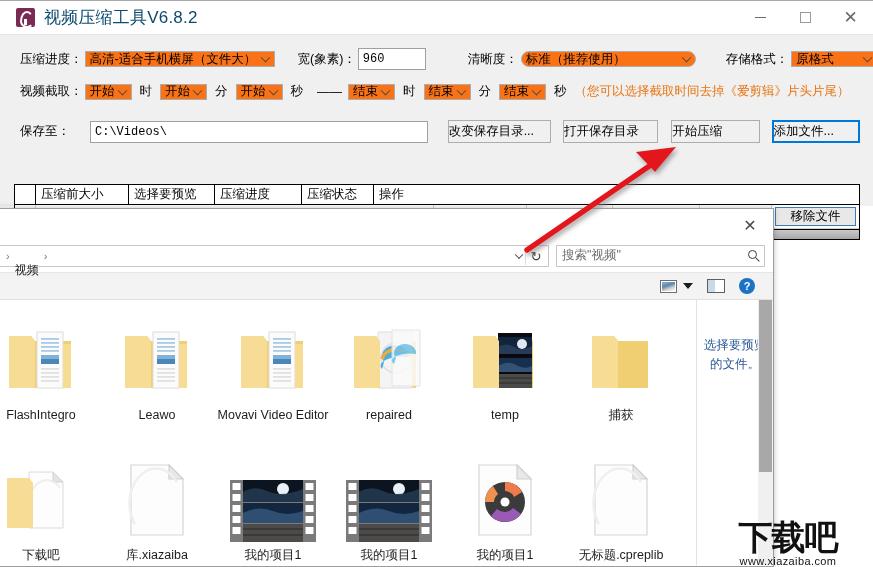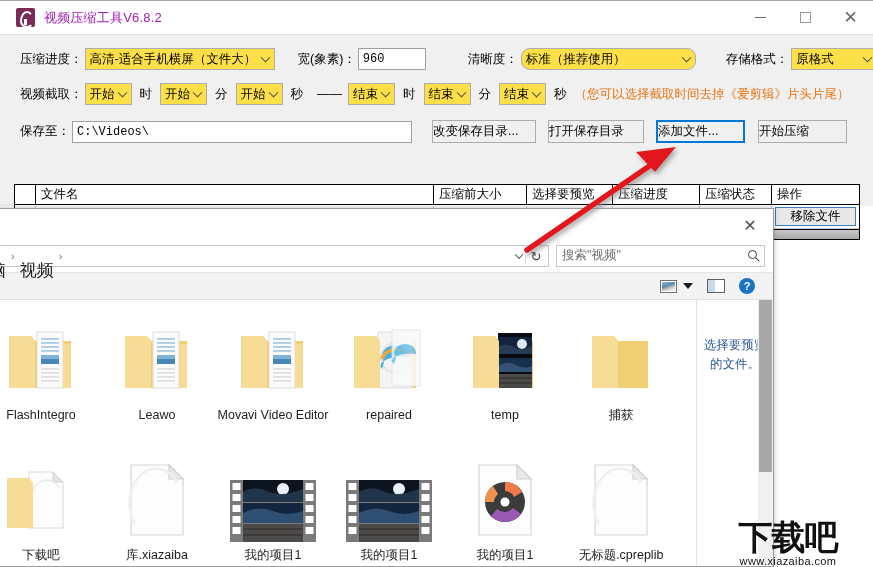--- a/index.html
+++ b/index.html
@@ -30,39 +30,39 @@
   .app-icon:before {
     content:""; position:absolute; left:4px; top:3px; width:10px; height:13px;
     border:2px solid #ffffff; border-radius:50% 50% 50% 50%/60% 60% 40% 40%;
     border-right-color:transparent;
   }
   .app-icon:after {
     content:""; position:absolute; left:8px; top:11px; width:3px; height:6px;
     background:#ffffff;
   }
   .title-text {
-    font-size:13px; color:#a21caf; letter-spacing:0.2px;
+    font-size:17px; color:#0c4a6e; letter-spacing:0.2px;
   }
   .winbtns { position:absolute; right:0; top:0; height:33px; display:flex; }
   .winbtn {
     width:45px; height:33px; display:flex; align-items:center; justify-content:center;
     color:#6d6d6d; font-size:15px; line-height:1;
   }
   .winbtn .min { display:block; width:11px; height:1px; background:#6d6d6d; }
   .winbtn .max { display:block; width:11px; height:11px; border:1px solid #9a9a9a; }
   .winbtn .cls { font-size:17px; font-weight:300; color:#6a6a6a; font-family:"DejaVu Sans",sans-serif;}
 
   
   .app-body { position:relative; height:172px; background:#f0f0f0; border-top:1px solid #e4e4e4;}
   .row { position:absolute; display:flex; align-items:center; }
   .lbl { font-size:12.5px; color:#000; white-space:nowrap; }
 
   .combo {
-    position:relative; background:#fde047; border:1px solid #adadad;
-    height:22px; display:flex; align-items:center;
+    position:relative; background:#f97316; border:1px solid #adadad;
+    height:16px; display:flex; align-items:center;
     font-size:12.5px; color:#000; padding:0 18px 0 4px;
     white-space:nowrap; overflow:hidden;
   }
   .combo .chev {
     position:absolute; right:5px; top:50%; width:7px; height:7px;
     border-right:1.4px solid #4a4a4a; border-bottom:1.4px solid #4a4a4a;
     transform:translateY(-70%) rotate(45deg);
   }
   .textbox {
     background:#ffffff; border:1px solid #a0a0a0; height:22px;
@@ -123,21 +123,21 @@
     display:flex; align-items:center; justify-content:center;
     font-size:16px; color:#4a4a4a; font-family:"DejaVu Sans",sans-serif; font-weight:300;
   }
   .dlg-nav {
     height:33px; display:flex; align-items:center; padding:0 8px 0 0; gap:0;
   }
   .addr {
     flex:1; height:22px; margin-left:-2px; border:1px solid #c7c7c7; background:#fff;
     display:flex; align-items:center; padding:0 4px; position:relative;
   }
-  .crumb { font-size:17px; color:#1c1c1c; padding:0 3px;margin-top:30px; }
+  .crumb { font-size:12px; color:#1c1c1c; padding:0 3px;margin-top:30px; }
   .crumb-sep { color:#767676; font-size:11px; padding:0 2px; }
   .addr .adrop {
     position:absolute; right:26px; top:50%; width:6px; height:6px;
     border-right:1.2px solid #5a5a5a; border-bottom:1.2px solid #5a5a5a;
     transform:translateY(-70%) rotate(45deg);
   }
   .addr .refresh {
     position:absolute; right:4px; top:3px; width:16px; height:16px;
     font-size:13px; color:#3a3a3a; text-align:center; line-height:16px;
     font-family:"DejaVu Sans",sans-serif;
@@ -293,41 +293,40 @@
         <div class="combo" style="width:47px;">
           <span>结束</span>
             <i class="chev"></i>
         </div>
         <span class="lbl" style="margin:0 8px;">秒</span>
         <span class="hint">（您可以选择截取时间去掉《爱剪辑》片头片尾）</span>
       </div>
 
       <div class="row" style="left:20px; top:85px; width:840px;">
         <span class="lbl">保存至：</span>
-        <div class="textbox" style="width:340px; margin-left:2px;">
+        <div class="textbox" style="width:340px; margin-left:20px;">
           <span>C:\Videos\</span>
         </div>
         <div class="btn" style="width:104px; margin-left:20px;">
           <span>改变保存目录...</span>
         </div>
         <div class="btn" style="width:96px; margin-left:12px;">
           <span>打开保存目录</span>
         </div>
+        <div class="btn" style="width:89px; margin-left:13px;">
+          <span>开始压缩</span>
+        </div>
         <div class="btn focused" style="width:89px; margin-left:12px;">
           <span>添加文件...</span>
-        </div>
-        <div class="btn" style="width:89px; margin-left:13px;">
-          <span>开始压缩</span>
         </div>
       </div>
 
       <div class="table">
         <div class="thead">
           <div class="th" style="width:21px;"></div>
-          <div class="th" style="width:398px;">文件名</div>
           <div class="th" style="width:93px;">压缩前大小</div>
           <div class="th" style="width:86px;">选择要预览</div>
           <div class="th" style="width:87px;">压缩进度</div>
           <div class="th" style="width:72px;">压缩状态</div>
           <div class="th" style="width:87px;">操作</div>
         </div>
         <div class="trow">
           <div class="td" style="width:21px; padding-left:0; display:flex; align-items:center;">
             <span class="rowarrow">
                 <span></span>

